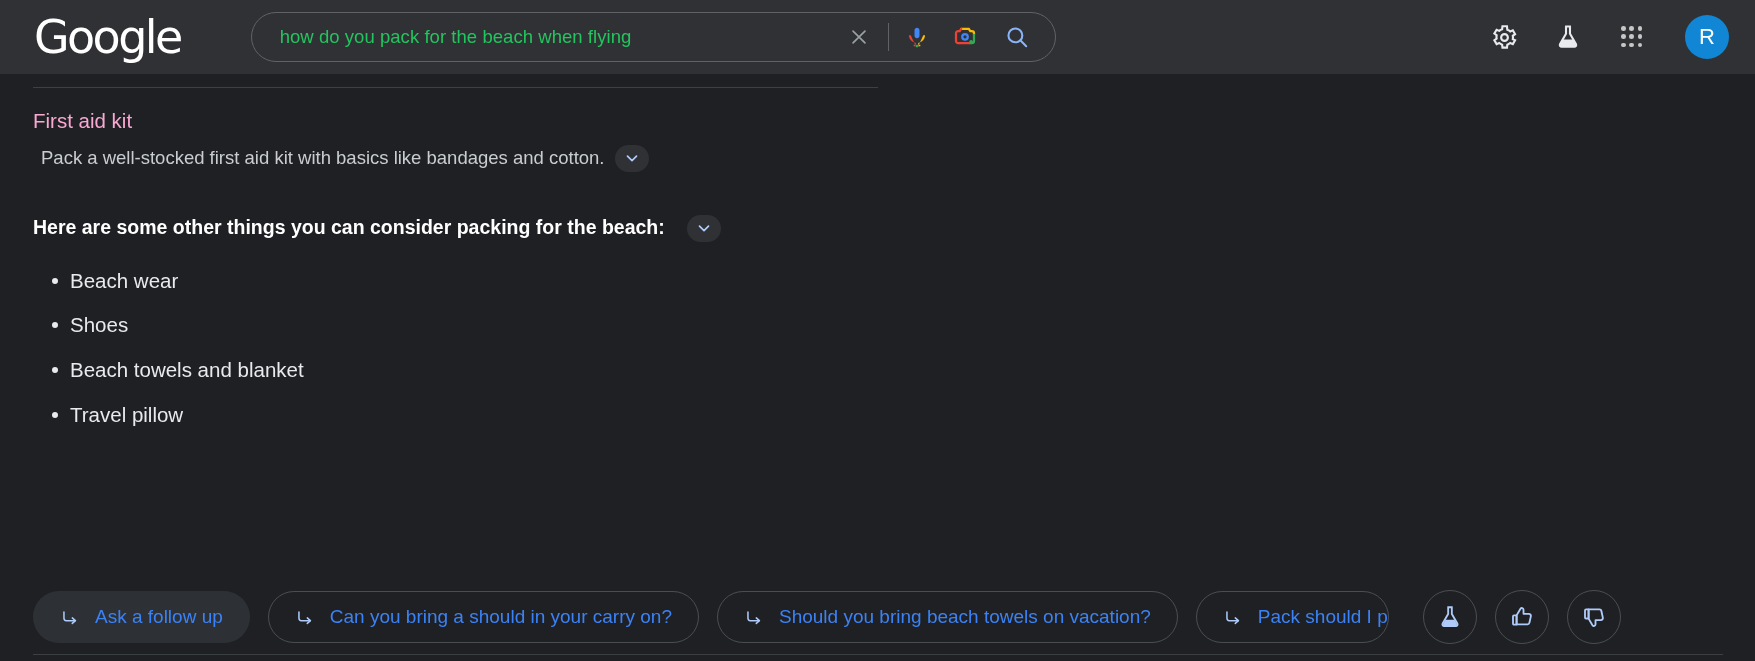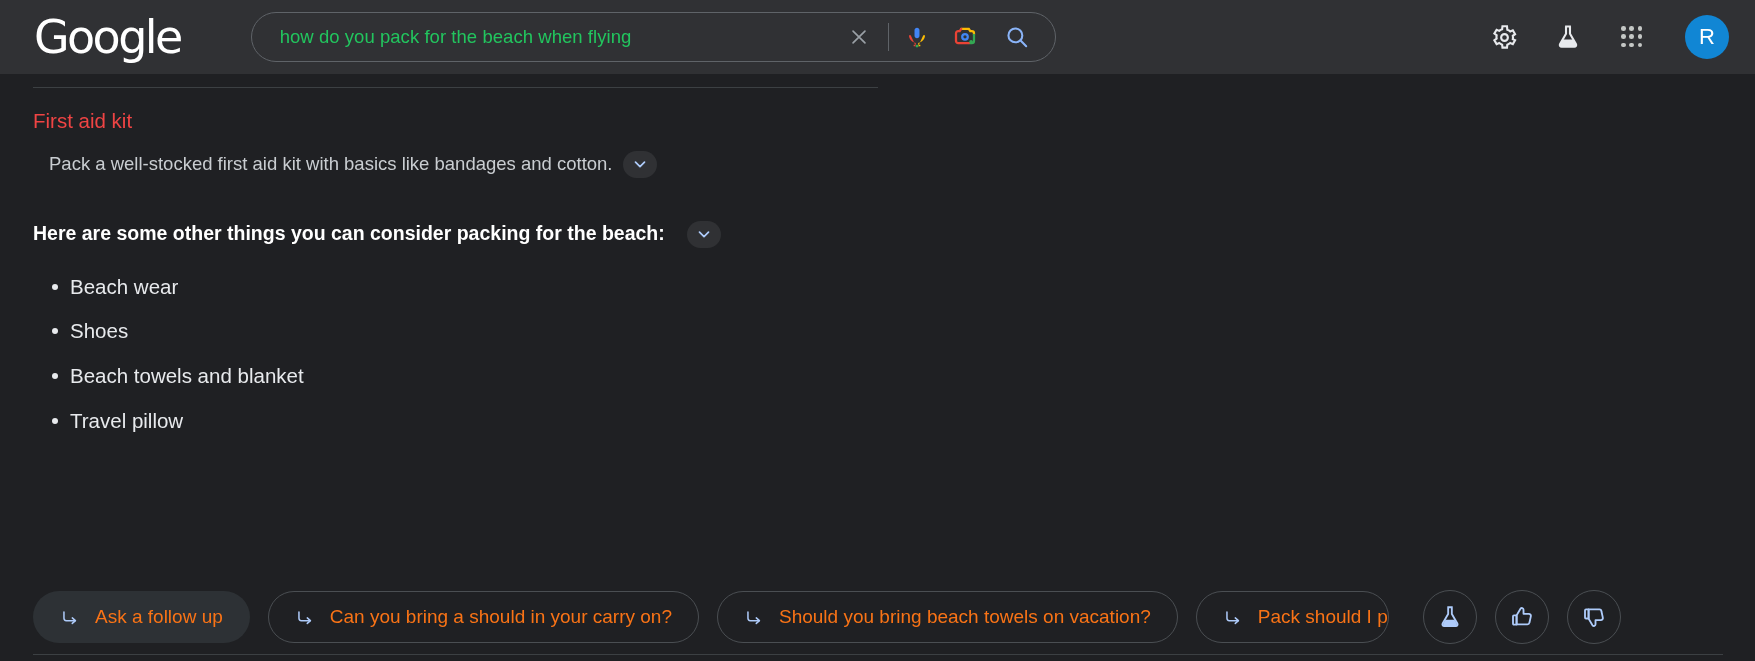--- a/index.html
+++ b/index.html
@@ -156,30 +156,30 @@
     height: 1px;
     background: #3c4043;
   }
 
   .content {
     padding: 34px 0 0 33px;
   }
 
   .sec-title {
     font-size: 20.5px;
-    color: #ef4444;
+    color: #f9a8d4;
     line-height: 1.3;
     margin: 0 0 10px 0;
     font-weight: 400;
   }
   .sec-desc {
     font-size: 18.5px;
     color: #c9cdd1;
     line-height: 1.45;
-    margin: 16px;
+    margin: 8px;
     display: flex;
     align-items: center;
     flex-wrap: wrap;
     gap: 0;
   }
   .chev-btn {
     display: inline-flex;
     align-items: center;
     justify-content: center;
     width: 34px;
@@ -238,21 +238,21 @@
   }
   .chip {
     display: flex;
     align-items: center;
     height: 52px;
     border-radius: 26px;
     padding: 8px 26px;
     box-sizing: border-box;
     border: 1px solid #4a4e52;
     background: transparent;
-    color: #f97316;
+    color: #3b82f6;
     font-size: 19px;
     white-space: nowrap;
     cursor: pointer;
     flex: 0 0 auto;
   }
   .chip.primary {
     background: #2d3135;
     border-color: transparent;
   }
   .chip .arr {

